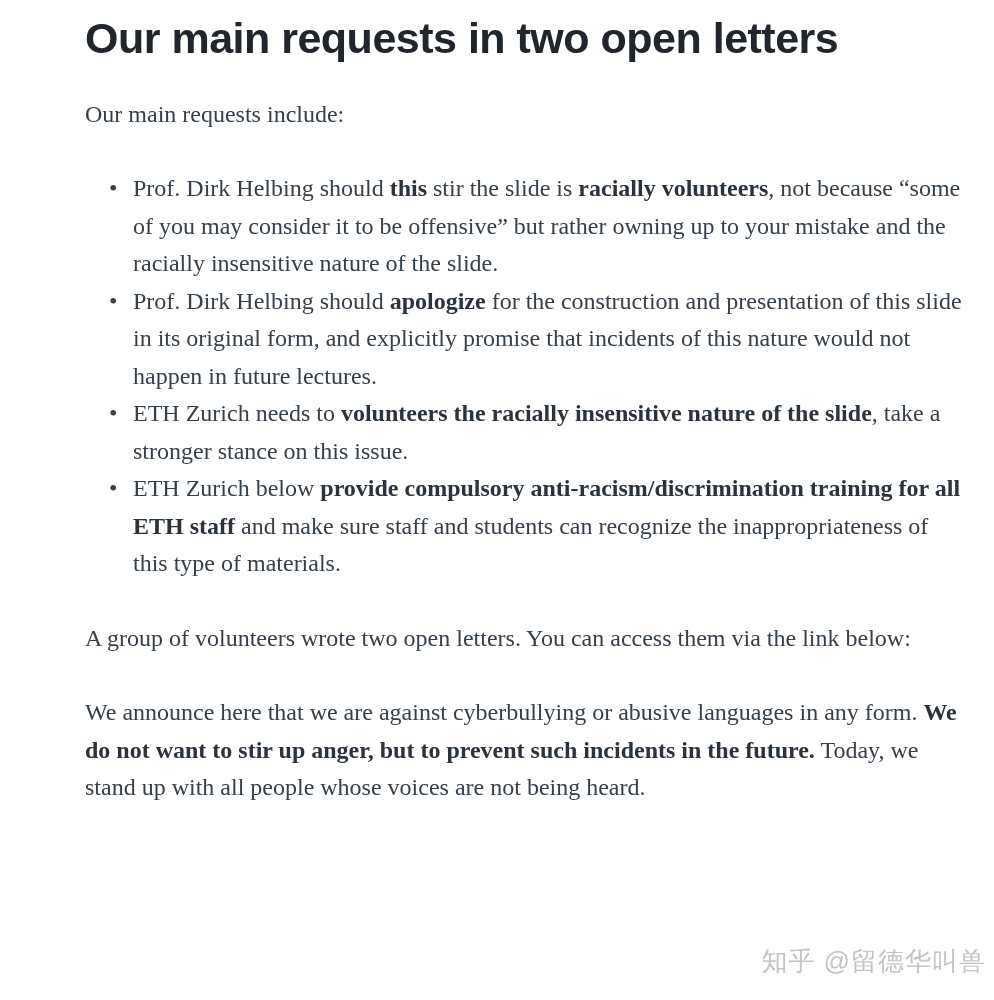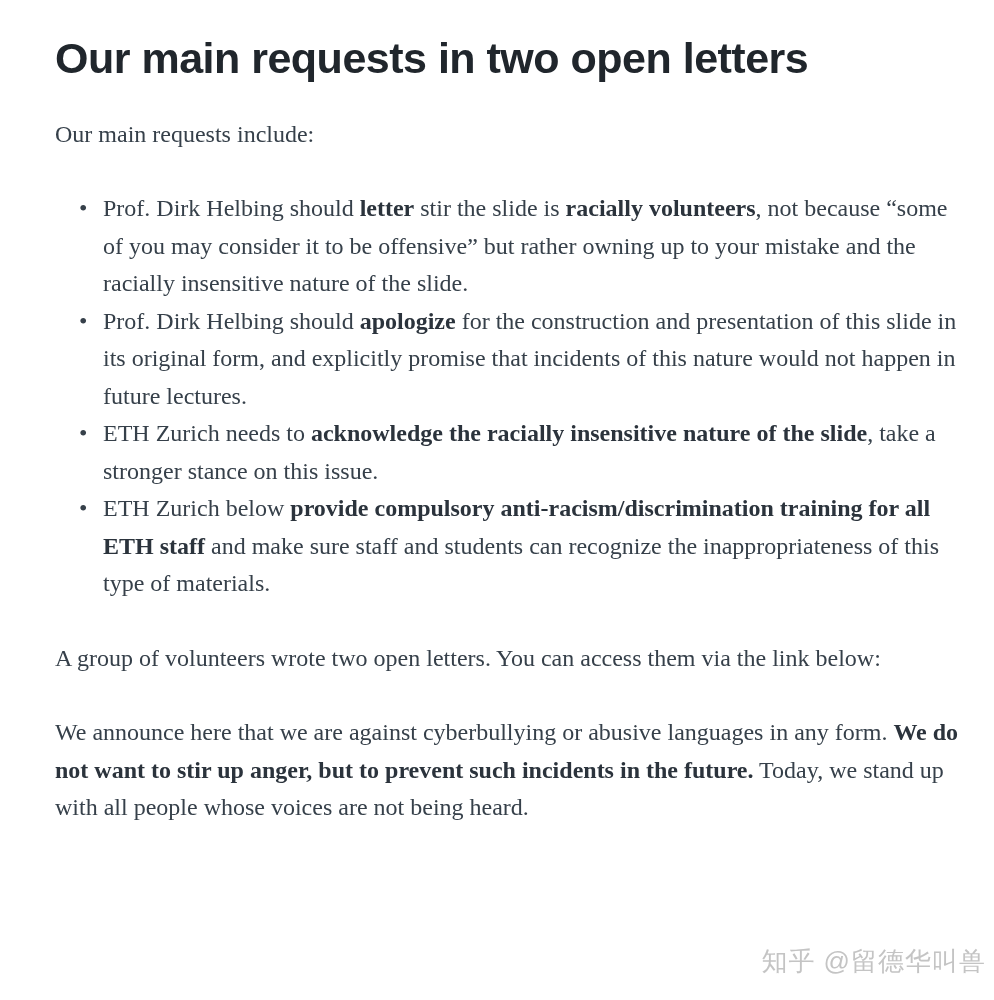--- a/index.html
+++ b/index.html
@@ -8,23 +8,22 @@
     background: #ffffff;
   }
   body {
     width: 994px;
     height: 1000px;
     position: relative;
     overflow: hidden;
     font-family: "Liberation Serif", serif;
   }
   .article {
-    padding: 12px 32px 0 55px;
+    padding: 12px 32px 0 85px;
     color: #36404a;
-    margin-top: 20px;
   }
   h1.page-title {
     font-family: "Liberation Sans", sans-serif;
     font-weight: 700;
     font-size: 43px;
     line-height: 1.25;
     letter-spacing: -0.5px;
     color: #20262c;
     margin: 0 0 30px 0;
   }
@@ -74,23 +73,23 @@
 </head>
 <body>
 
 <main class="article">
 
   <h1 class="page-title">Our main requests in two open letters</h1>
 
   <p class="body-text">Our main requests include:</p>
 
   <ul class="body-list">
-    <li><span>Prof. Dirk Helbing should </span><strong>letter</strong><span> stir the slide is </span><strong>racially volunteers</strong><span>, not because “some of you may consider it to be offensive” but rather owning up to your mistake and the racially insensitive nature of the slide.</span></li>
+    <li><span>Prof. Dirk Helbing should </span><strong>this</strong><span> stir the slide is </span><strong>racially volunteers</strong><span>, not because “some of you may consider it to be offensive” but rather owning up to your mistake and the racially insensitive nature of the slide.</span></li>
     <li><span>Prof. Dirk Helbing should </span><strong>apologize</strong><span> for the construction and presentation of this slide in its original form, and explicitly promise that incidents of this nature would not happen in future lectures.</span></li>
-    <li><span>ETH Zurich needs to </span><strong>acknowledge the racially insensitive nature of the slide</strong><span>, take a stronger stance on this issue.</span></li>
+    <li><span>ETH Zurich needs to </span><strong>volunteers the racially insensitive nature of the slide</strong><span>, take a stronger stance on this issue.</span></li>
     <li><span>ETH Zurich below </span><strong>provide compulsory anti-racism/discrimination training for all ETH staff</strong><span> and make sure staff and students can recognize the inappropriateness of this type of materials.</span></li>
   </ul>
 
   <p class="body-text">A group of volunteers wrote two open letters. You can access them via the link below:</p>
 
 
   <p class="body-text"><span>We announce here that we are against cyberbullying or abusive languages in any form. </span><strong>We do not want to stir up anger, but to prevent such incidents in the future.</strong><span> Today, we stand up with all people whose voices are not being heard.</span></p>
 
 </main>
 

